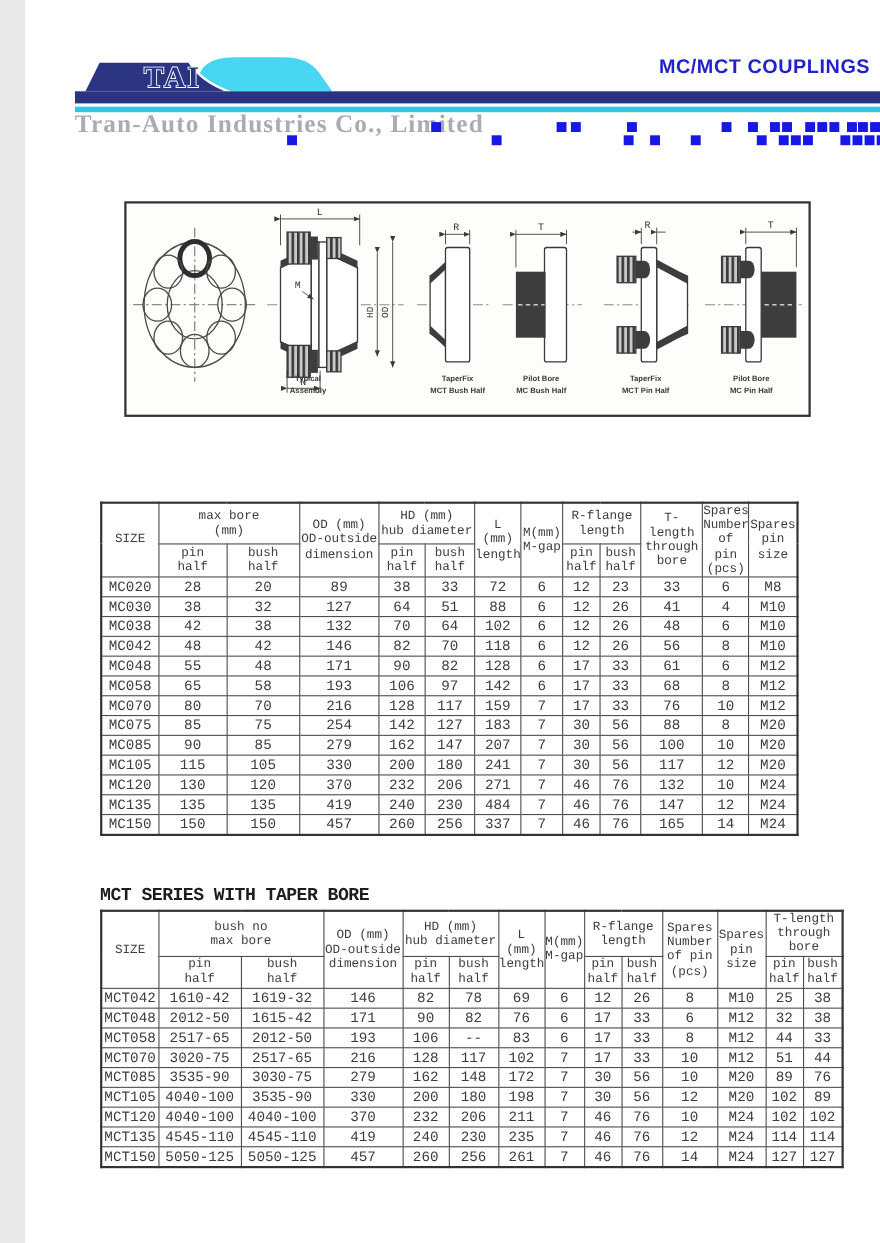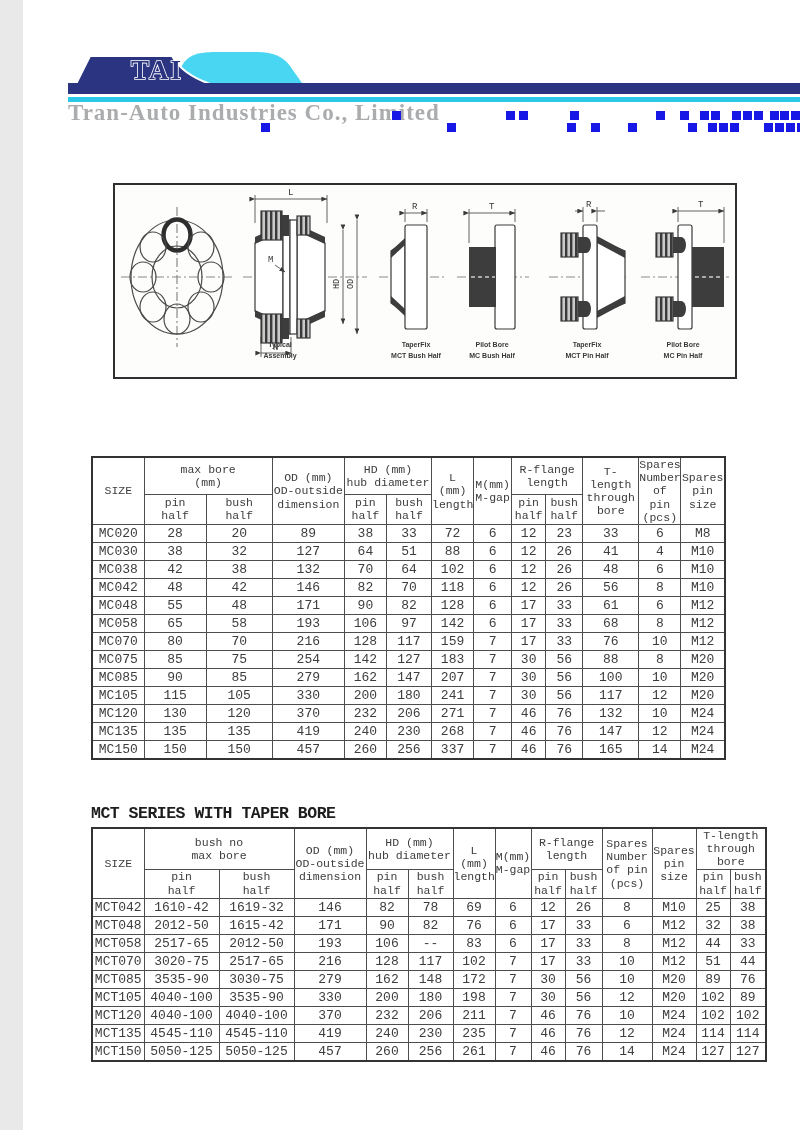--- a/index.html
+++ b/index.html
@@ -51,20 +51,21 @@
     <path d="M112,35 Q108,4 145,4 L190,4 Q212,4 222,18 L234,35 Z" fill="#49d6f2"></path>
 
     <path d="M22,8 L104,8 Q114,26 142,36 L8,36 Z" fill="#2a3480" stroke="#ffffff" stroke-width="2"></path>
 
     <rect x="0" y="35" width="744" height="11" fill="#2a3480"></rect>
 
     <rect x="0" y="49" width="744" height="5" fill="#2cc8ea"></rect>
     <text x="63" y="31" font-family="Liberation Serif, serif" font-weight="bold" font-size="27" letter-spacing="2" fill="#2a3480" stroke="#ffffff" stroke-width="1.6" paint-order="stroke">TAI</text>
   </svg>
 
+  <div class="product-title">MC/MCT  COUPLINGS</div>
   <div class="company-name">Tran-Auto Industries Co., Limited</div>
   <div>
       <div class="pix" style="left: 369px; top: 111px; width: 9px; height: 9px; background: rgb(23, 23, 230);"></div>
       <div class="pix" style="left: 483px; top: 111px; width: 9px; height: 9px; background: rgb(23, 23, 230);"></div>
       <div class="pix" style="left: 496px; top: 111px; width: 9px; height: 9px; background: rgb(23, 23, 230);"></div>
       <div class="pix" style="left: 547px; top: 111px; width: 9px; height: 9px; background: rgb(23, 23, 230);"></div>
       <div class="pix" style="left: 633px; top: 111px; width: 9px; height: 9px; background: rgb(23, 23, 230);"></div>
       <div class="pix" style="left: 657px; top: 111px; width: 9px; height: 9px; background: rgb(23, 23, 230);"></div>
       <div class="pix" style="left: 677px; top: 111px; width: 9px; height: 9px; background: rgb(23, 23, 230);"></div>
       <div class="pix" style="left: 688px; top: 111px; width: 9px; height: 9px; background: rgb(23, 23, 230);"></div>
@@ -466,21 +467,21 @@
             <td>10</td>
             <td>M24</td>
           </tr>
           <tr>
             <td>MC135</td>
             <td>135</td>
             <td>135</td>
             <td>419</td>
             <td>240</td>
             <td>230</td>
-            <td>268</td>
+            <td>484</td>
             <td>7</td>
             <td>46</td>
             <td>76</td>
             <td>147</td>
             <td>12</td>
             <td>M24</td>
           </tr>
           <tr>
             <td>MC150</td>
             <td>150</td>

